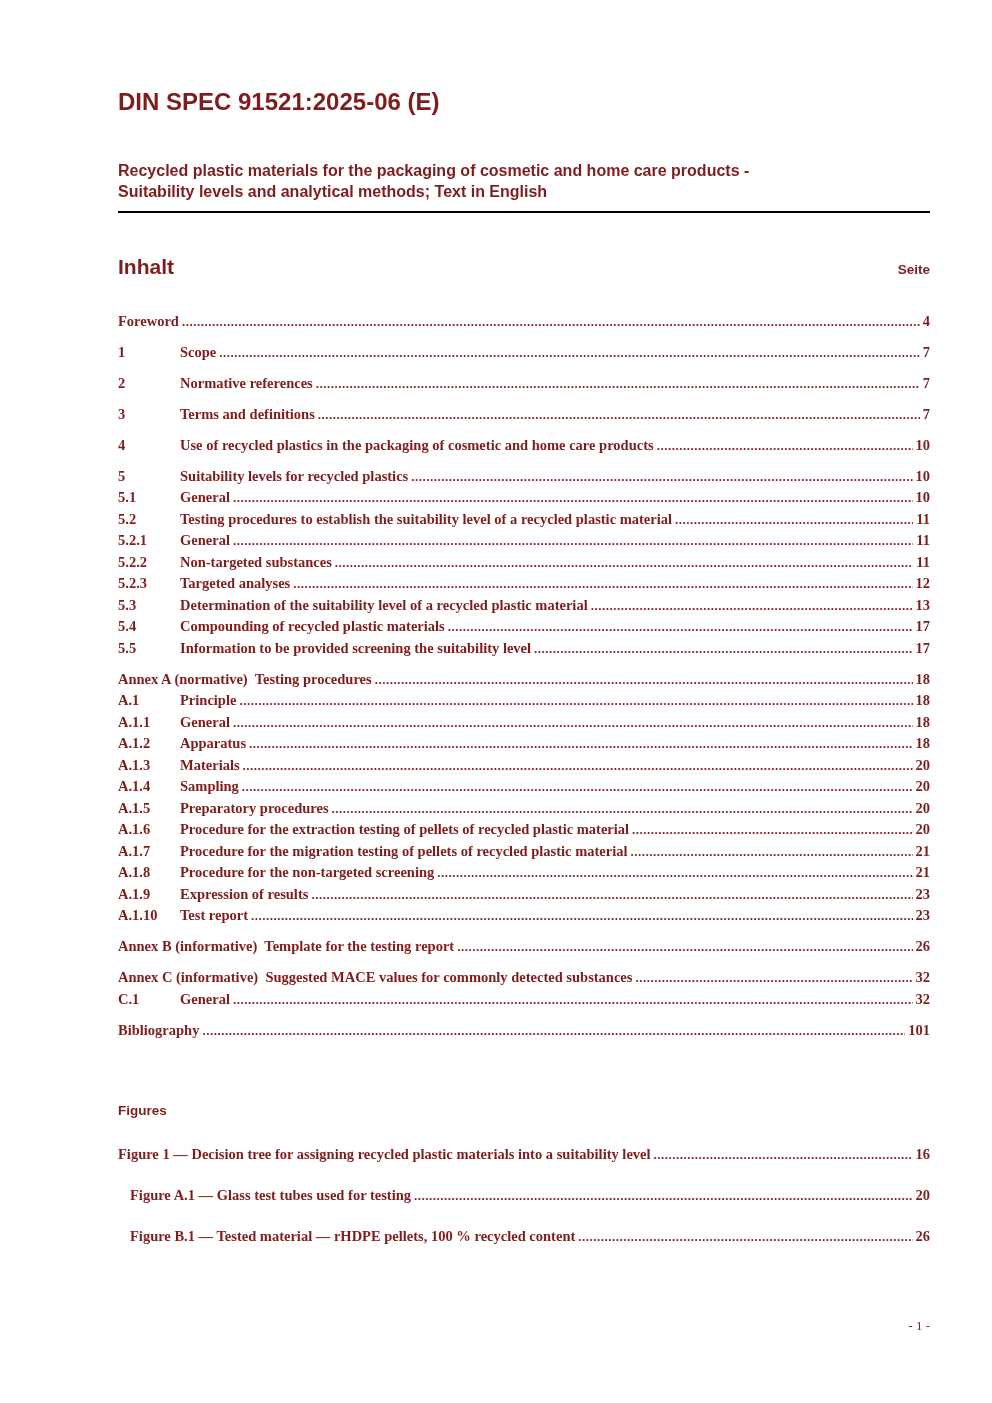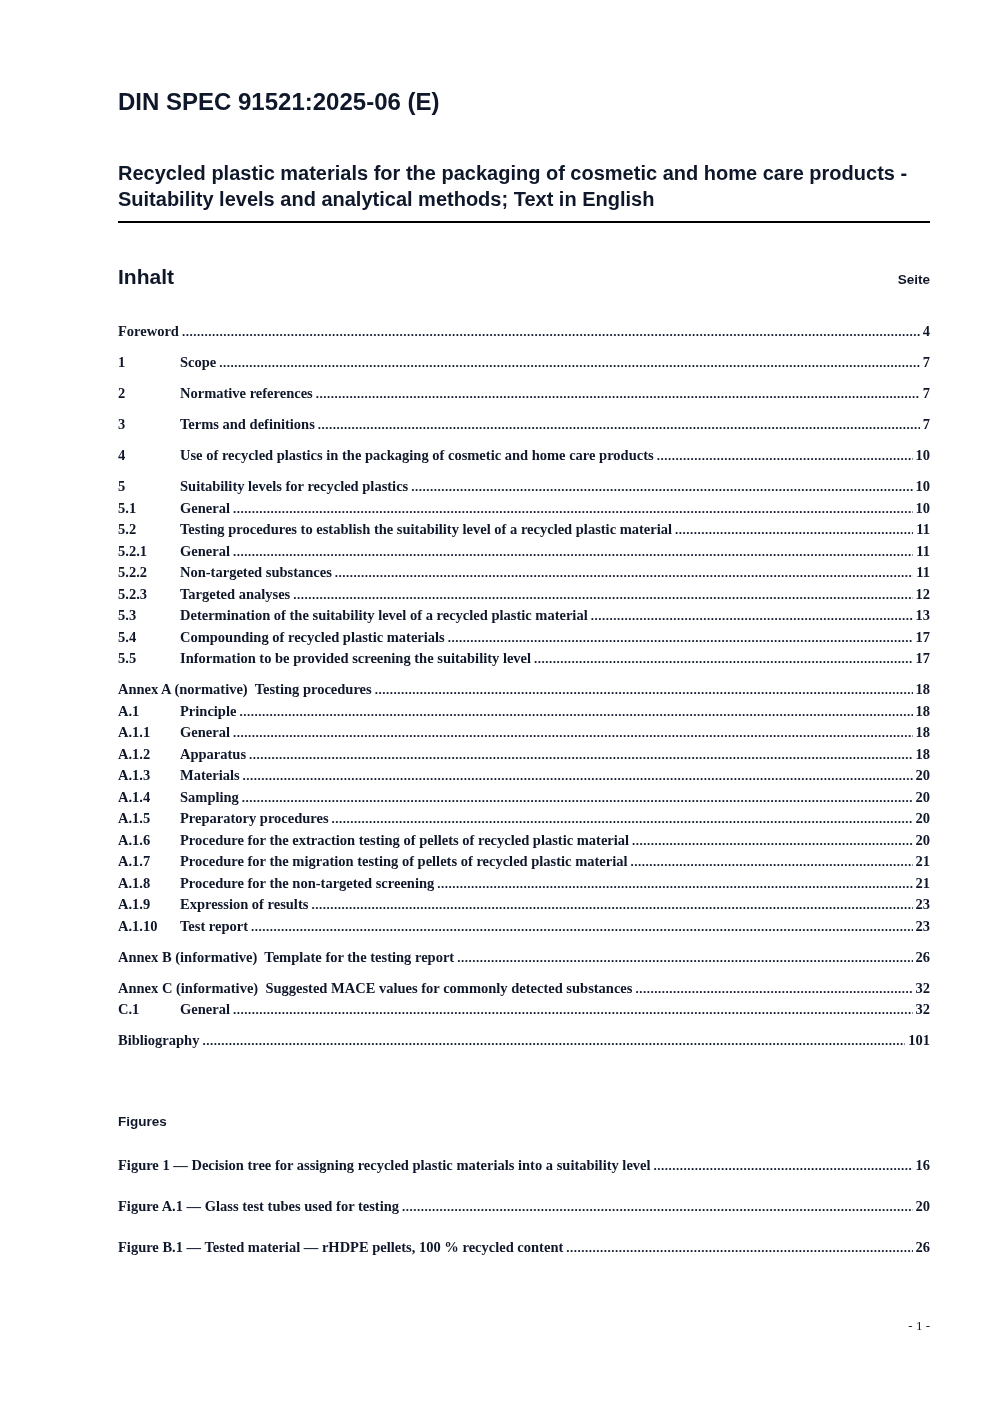--- a/index.html
+++ b/index.html
@@ -6,36 +6,36 @@
     margin: 0;
     padding: 0;
     background: #ffffff;
   }
   .page {
     position: relative;
     width: 992px;
     height: 1403px;
     box-sizing: border-box;
     background: #ffffff;
-    color: #0f172a;
+    color: #7f1d1d;
     padding: 88px 62px 0 118px;
     overflow: hidden;
     font-family: "Liberation Serif", serif;
   }
   .doc-number {
     font-family: "Liberation Sans", sans-serif;
     font-weight: bold;
     font-size: 24px;
     line-height: 1.15;
     margin: 0 0 44px 0;
   }
   .doc-title {
     font-family: "Liberation Sans", sans-serif;
     font-weight: bold;
-    font-size: 20px;
+    font-size: 16px;
     line-height: 1.32;
     white-space: pre-line;
     border-bottom: 2px solid #000;
     padding-bottom: 9px;
     margin: 0;
   }
   .inhalt-row {
     display: flex;
     justify-content: space-between;
     align-items: baseline;
@@ -94,20 +94,21 @@
     font-family: "Liberation Sans", sans-serif;
     font-weight: bold;
     font-size: 13.5px;
     margin-top: 62px;
   }
   #figures-list {
     margin-top: 26px;
   }
   #figures-list .toc-row + .toc-row {
     margin-top: 19.5px;
+    margin-left: 12px;
   }
   .footer-page {
     position: absolute;
     right: 62px;
     top: 1318px;
     font-size: 13px;
     font-family: "Liberation Serif", serif;
   }
 </style>
 </head>

